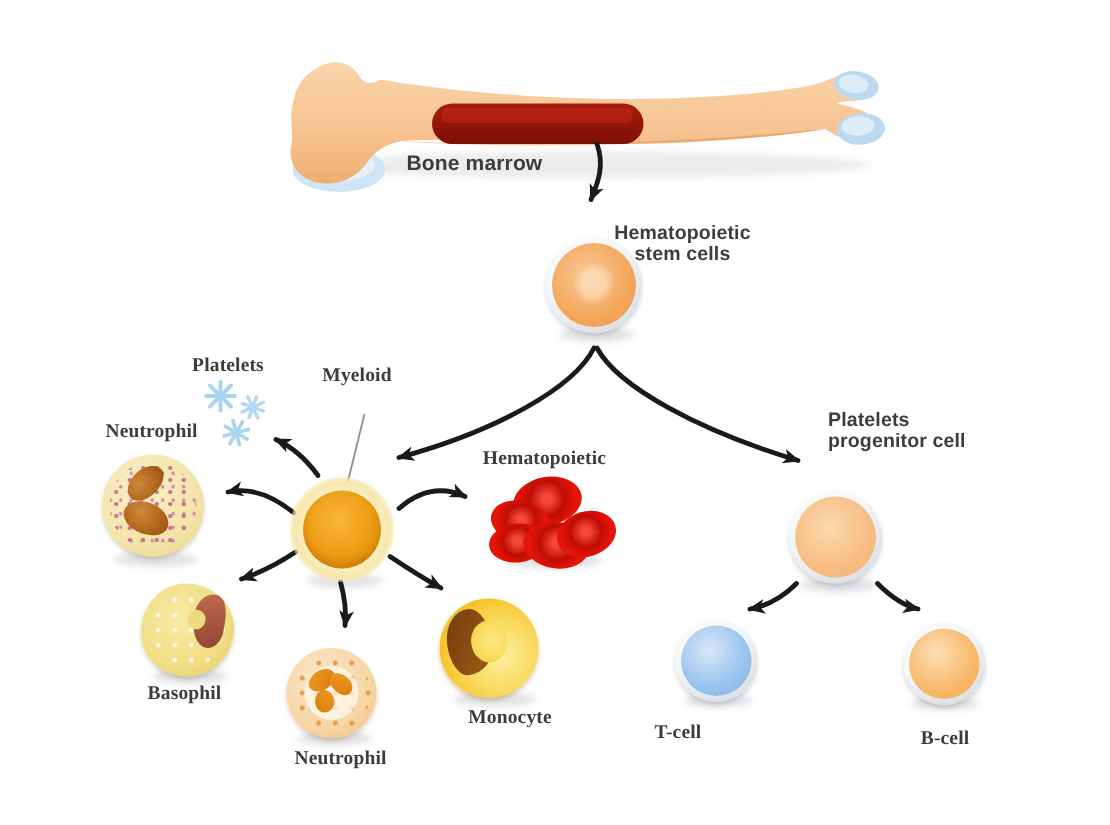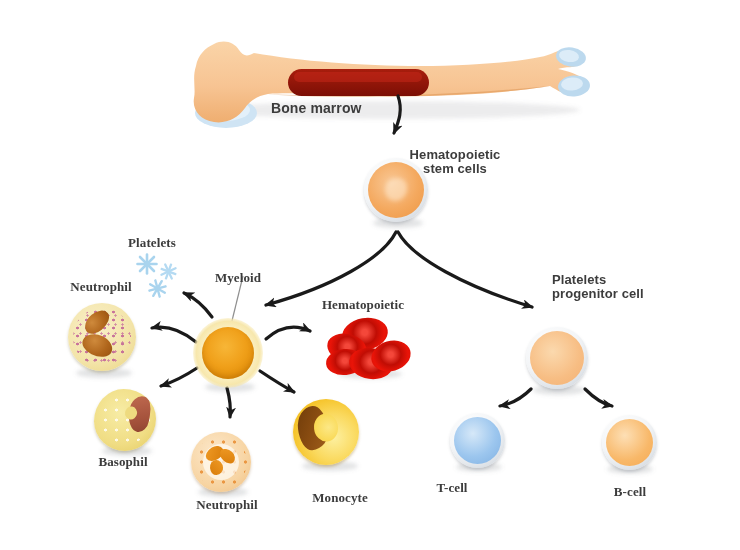--- a/index.html
+++ b/index.html
@@ -238,31 +238,31 @@
     <div class="core b-core"></div>
   </div>
 
   <div class="lbl" style="left:271px;top:102px;width:110px;font-size:14px;">Bone marrow</div>
 
   <div class="lbl right" style="left:406px;top:148px;width:98px;">
     <div>Hematopoietic</div>
     <div>stem cells</div>
   </div>
 
-  <div class="lbl center" style="left:168px;top:243px;width:140px;margin-top:28px;">
+  <div class="lbl center" style="left:168px;top:243px;width:140px;">
     <div>Myeloid</div>
   </div>
 
   <div class="lbl" style="left:552px;top:273px;width:110px;">
     <div>Platelets</div>
     <div>progenitor cell</div>
   </div>
 
   <div class="lbl center" style="left:102px;top:236px;width:100px;">Platelets</div>
   <div class="lbl center" style="left:51px;top:280px;width:100px;">Neutrophil</div>
   <div class="lbl center" style="left:73px;top:455px;width:100px;">Basophil</div>
   <div class="lbl center" style="left:177px;top:498px;width:100px;">Neutrophil</div>
-  <div class="lbl center" style="left:290px;top:491px;width:100px;">Monocyte</div>
+  <div class="lbl center" style="left:290px;top:471px;width:100px;">Monocyte</div>
   <div class="lbl center" style="left:313px;top:298px;width:100px;">Hematopoietic</div>
   <div class="lbl center" style="left:402px;top:481px;width:100px;">T-cell</div>
   <div class="lbl center" style="left:580px;top:485px;width:100px;">B-cell</div>
 
 </div>
 
 </body></html>

